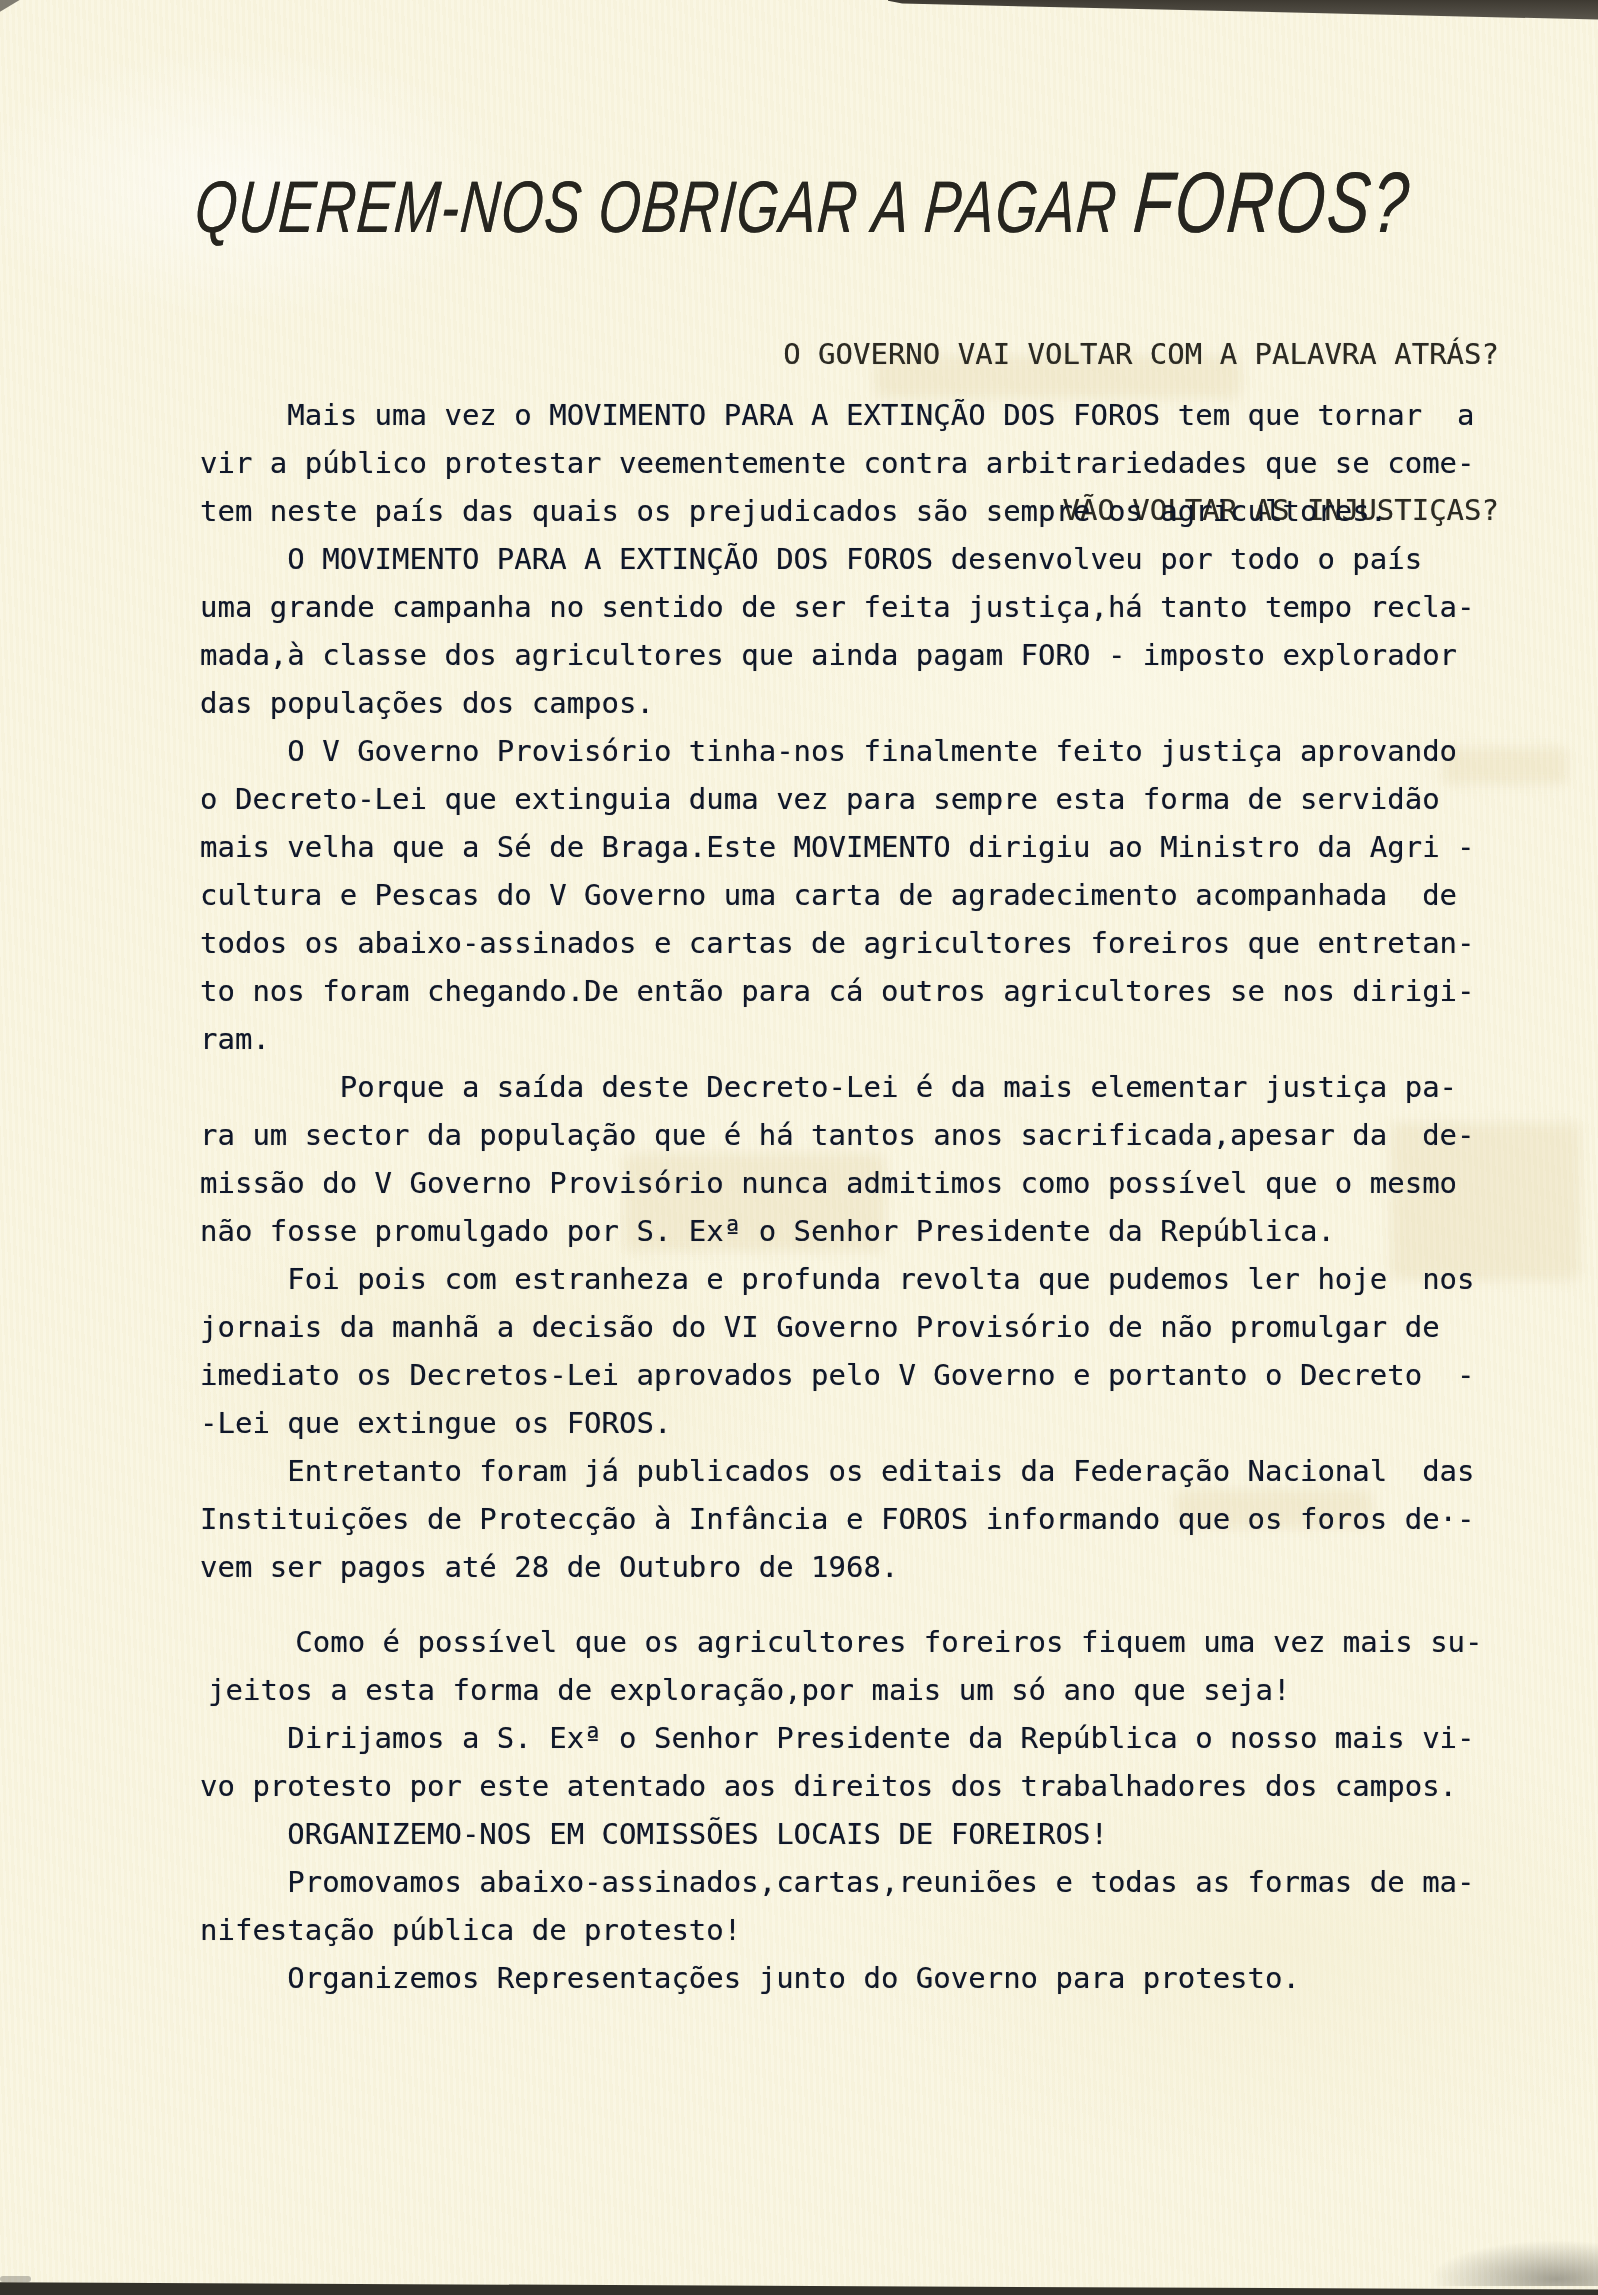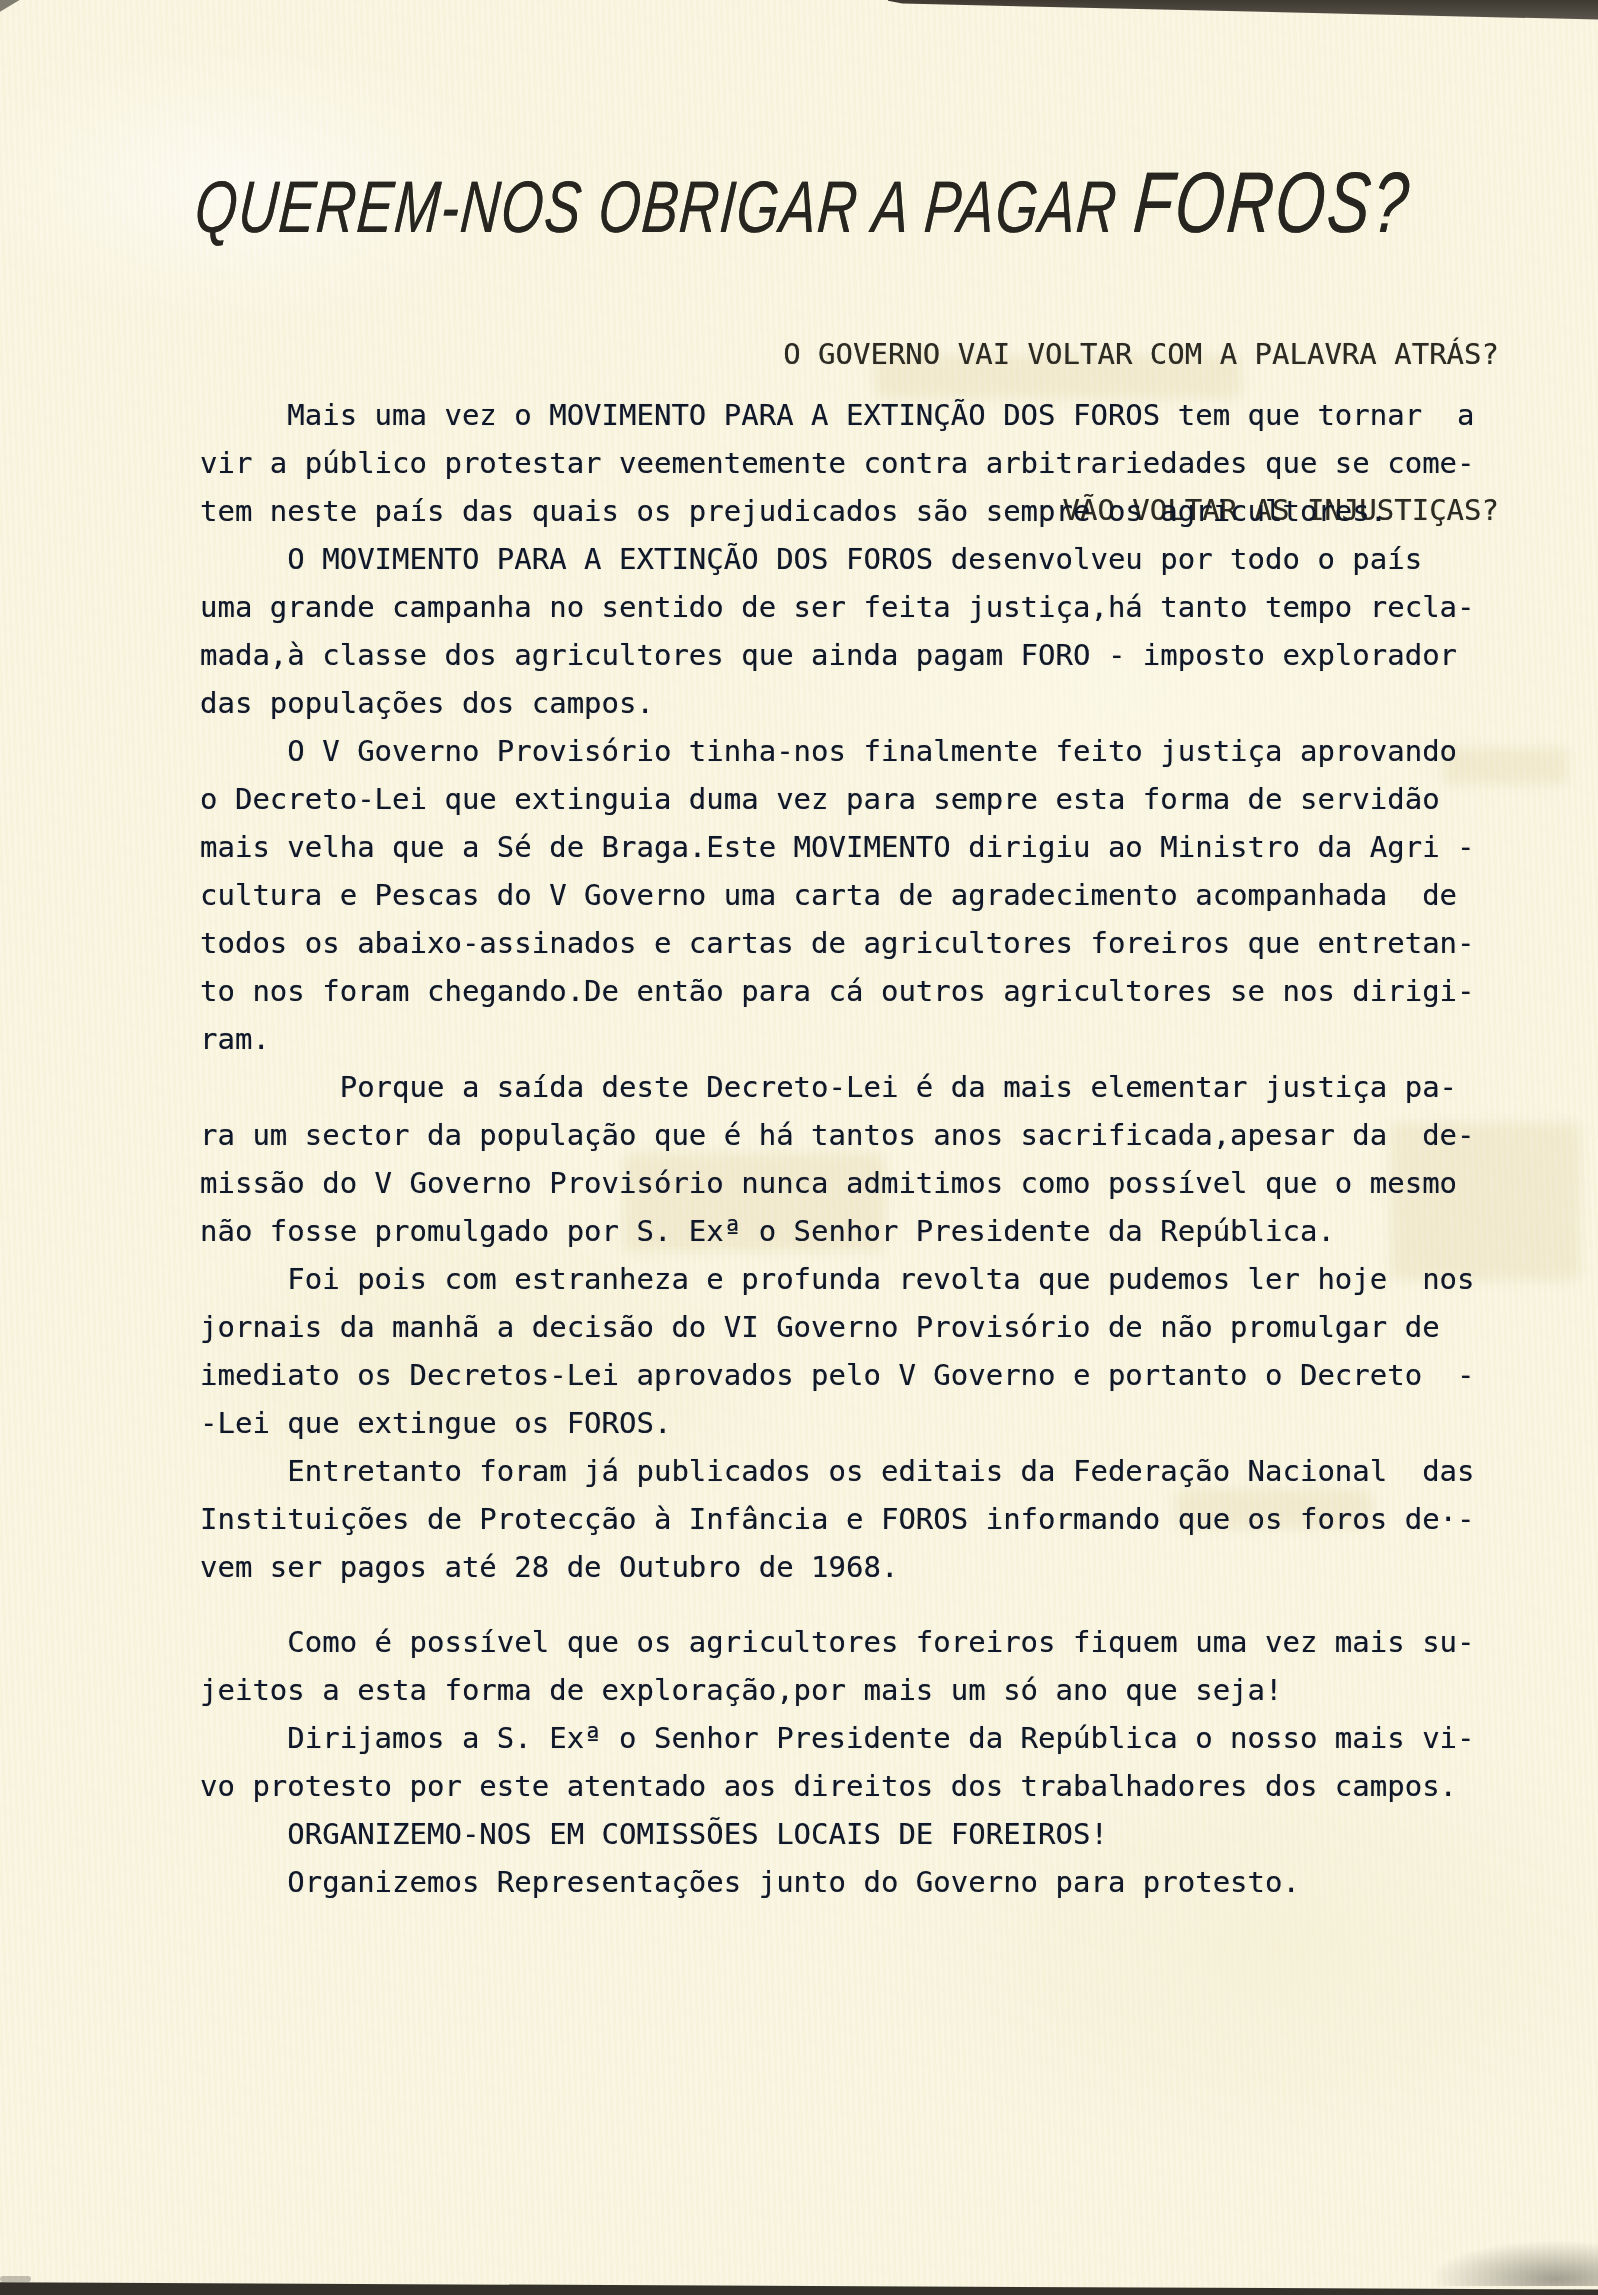--- a/index.html
+++ b/index.html
@@ -58,21 +58,21 @@
   .body-text {
     position: absolute;
     left: 200px;
     top: 391px;
     font-size: 29px;
     line-height: 48px;
     color: #0f172a;
     text-shadow: 0 0 0.7px rgba(40,38,30,0.5);
   }
   .para { white-space: pre; }
-  .para.gap { margin-top: 27.4px; }
+  .para.gap { margin-top: 27.4px; margin-left: 8px; }
 
   
   .edge-top-right {
     position: absolute; top: 0; left: 888px; right: 0; height: 19.6px;
     background: linear-gradient(to bottom, #3e3a32, #5a564d);
     clip-path: polygon(0 0, 100% 0, 100% 100%, 2% 18%, 0 4%);
   }
   .edge-top-left {
     position: absolute; top: 0; left: 0; width: 19.6px; height: 11.8px;
     background: #6b675e;
@@ -150,20 +150,22 @@
 imediato os Decretos-Lei aprovados pelo V Governo e portanto o Decreto  -
 -Lei que extingue os FOROS.</div>
       <div class="para">     Entretanto foram já publicados os editais da Federação Nacional  das
 Instituições de Protecção à Infância e FOROS informando que os foros de·-
 vem ser pagos até 28 de Outubro de 1968.</div>
       <div class="para gap">     Como é possível que os agricultores foreiros fiquem uma vez mais su-
 jeitos a esta forma de exploração,por mais um só ano que seja!</div>
       <div class="para">     Dirijamos a S. Exª o Senhor Presidente da República o nosso mais vi-
 vo protesto por este atentado aos direitos dos trabalhadores dos campos.</div>
       <div class="para">     ORGANIZEMO-NOS EM COMISSÕES LOCAIS DE FOREIROS!</div>
+      <div class="para">     Promovamos abaixo-assinados,cartas,reuniões e todas as formas de ma-
+nifestação pública de protesto!</div>
       <div class="para">     Organizemos Representações junto do Governo para protesto.</div>
     </div>
 
   <div class="edge-top-right"></div>
   <div class="edge-top-left"></div>
   <div class="smudge-bottom-right"></div>
   <div class="dash-bottom-left"></div>
   <div class="edge-bottom"></div>
 </div>
 

